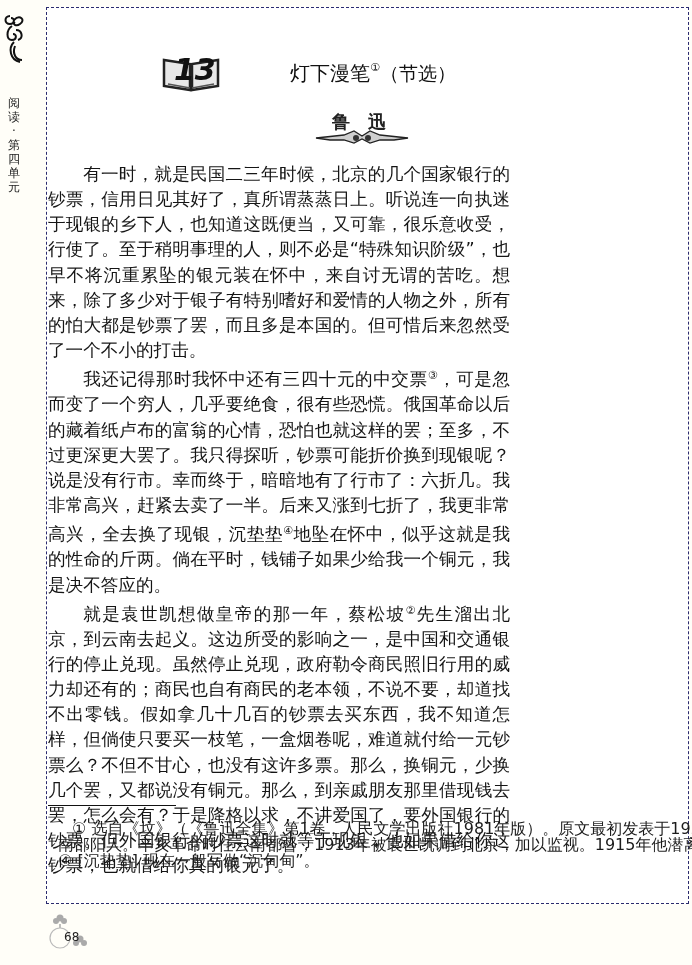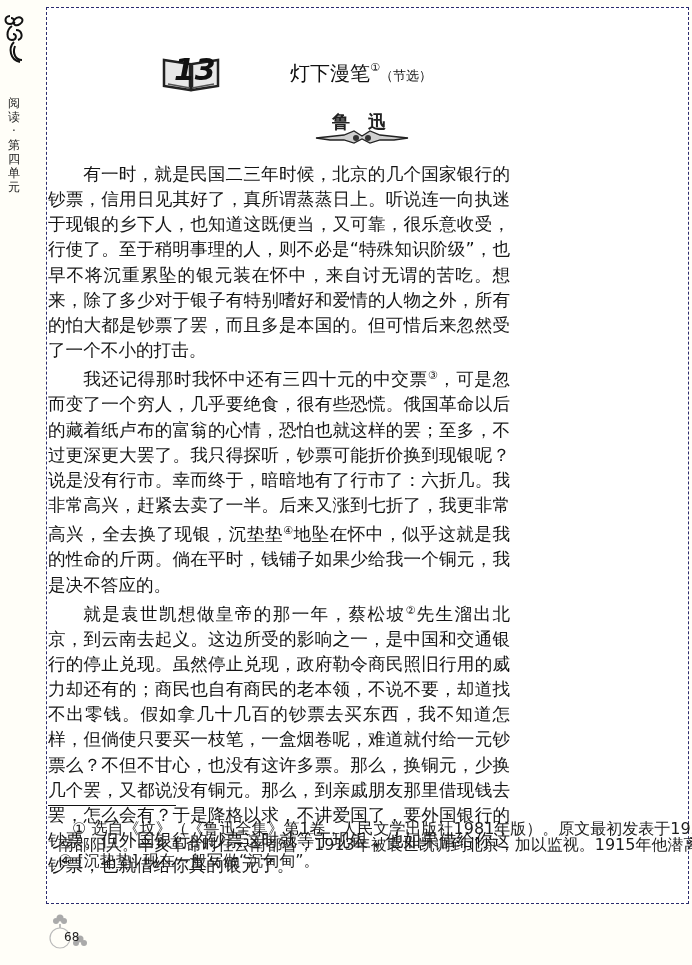--- a/index.html
+++ b/index.html
@@ -18,21 +18,21 @@
     position: absolute; left: 6px; top: 96px; width: 16px;
     font-size: 12px; line-height: 14px; color: #222; text-align: center;
   }
   .side-label span { display: block; }
   .lesson-badge { position: absolute; left: 160px; top: 44px; width: 62px; height: 50px; }
   .title {
     position: absolute; left: 290px; top: 60px;
     font-size: 20px; color: #111; white-space: nowrap;
   }
   .title sup { font-size: 11px; vertical-align: 9px; }
-  .title .sub { font-size: 13px; }
+  .title .sub { font-size: 19px; }
   .author {
     position: absolute; left: 332px; top: 110px; font-size: 18px; font-weight: bold;
     letter-spacing: 18px; color: #222;
   }
   .author-ornament { position: absolute; left: 314px; top: 128px; width: 96px; height: 18px; }
   .body-text {
     position: absolute; left: 48px; top: 162px; width: 462px;
     font-size: 17.6px; line-height: 25.15px; color: #151515;
   }
   .body-text p { margin: 0; text-indent: 2em; text-align: justify; }

